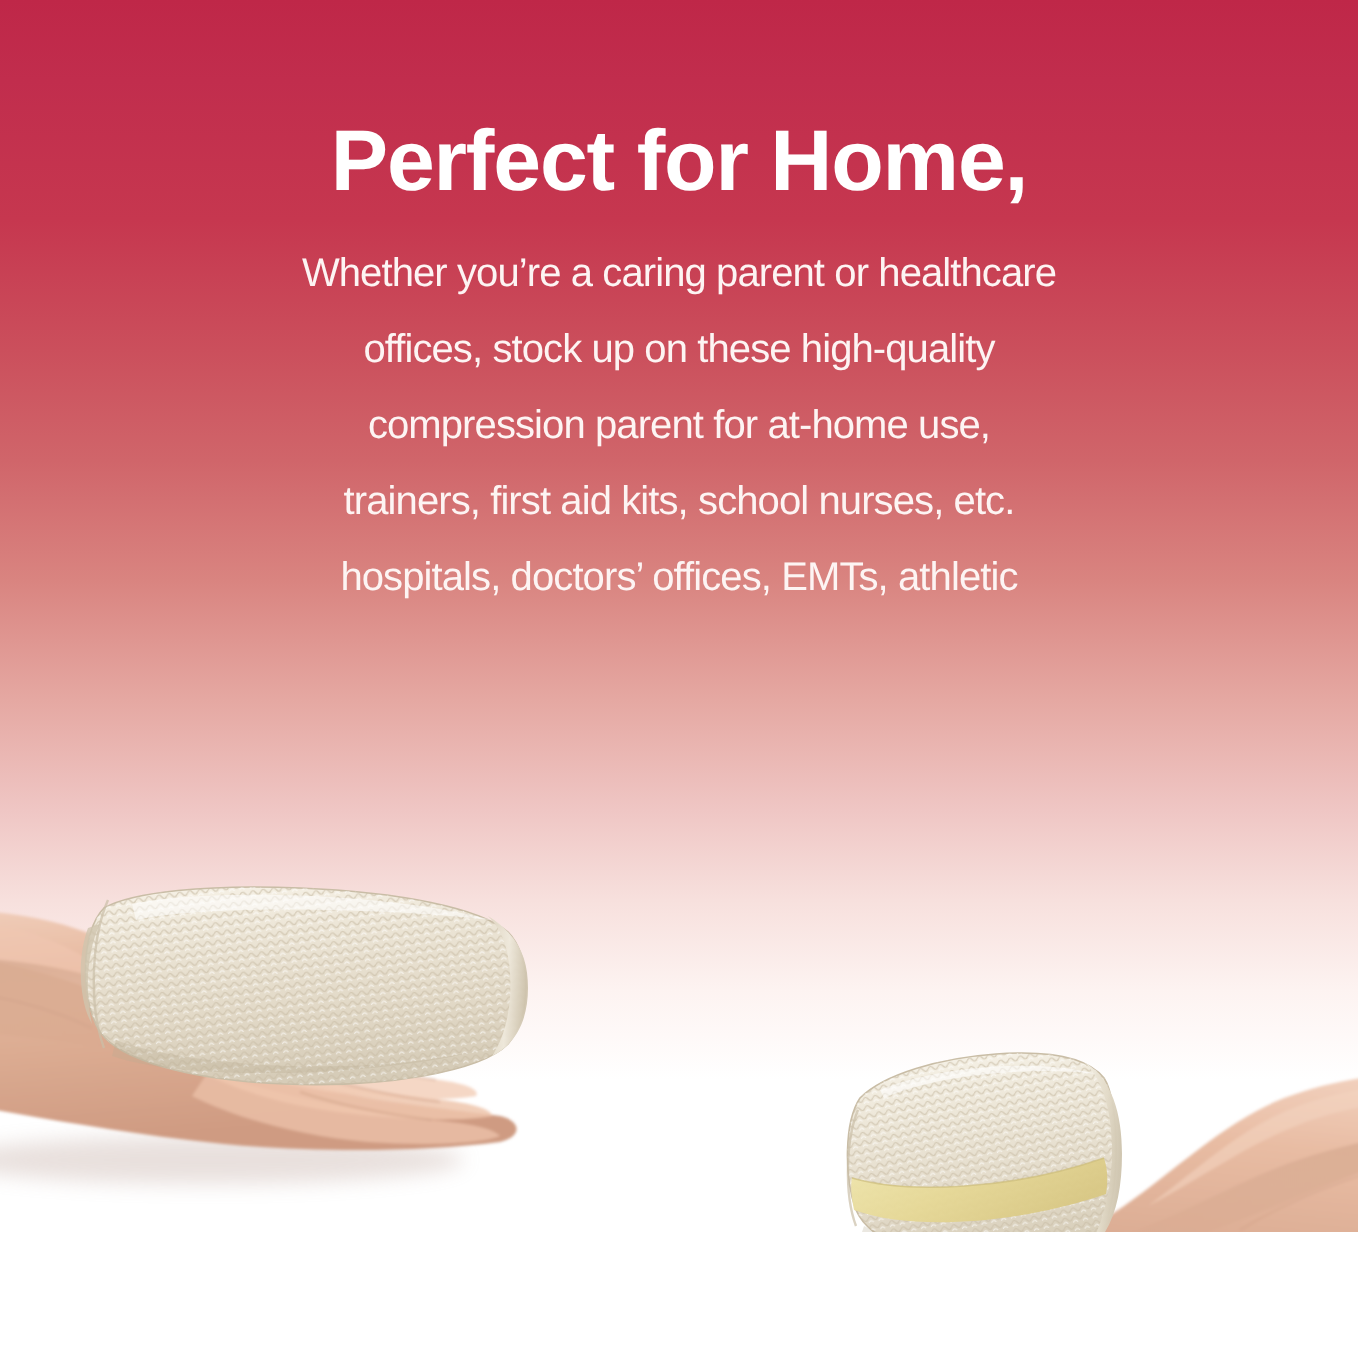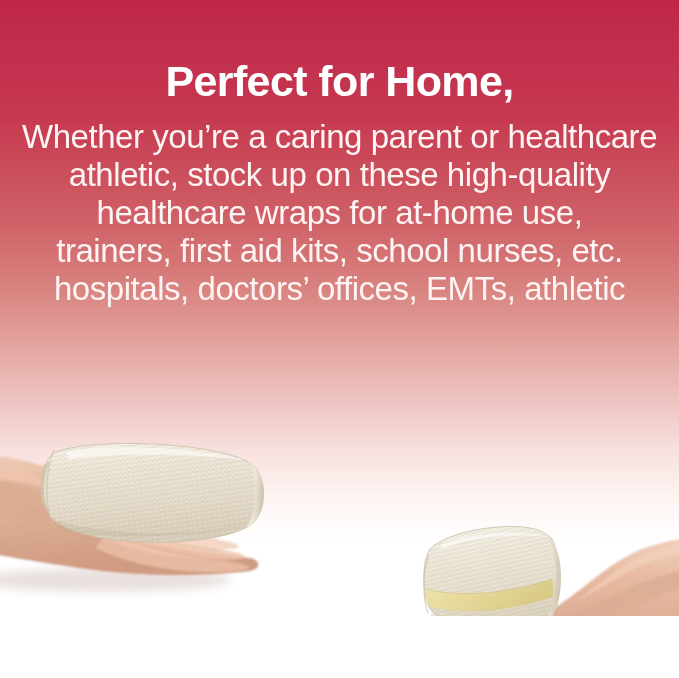--- a/index.html
+++ b/index.html
@@ -45,21 +45,21 @@
     font-weight:bold;
     line-height:50px;
     letter-spacing:-0.6px;
     text-rendering:optimizeLegibility;
   }
   .headline-line { display:block; white-space:nowrap; }
 
   #subcopy {
     margin-top:12px;
     color:#fdf4f3;
-    font-size:33px;
+    font-size:20px;
     font-weight:500;
     line-height:38px;
     letter-spacing:-0.45px;
   }
   .copy-line { display:block; white-space:nowrap; }
 
   
   #left-hand-group {
     position:absolute; left:-46px; top:424px;
     width:350px; height:170px; z-index:3;
@@ -311,20 +311,20 @@
       </g>
     </svg>
   </div>
 
   <div id="copy-block">
     <h1 id="headline">
       <span class="headline-line">Perfect for Home,</span>
     </h1>
     <p id="subcopy">
       <span class="copy-line">Whether you’re a caring parent or healthcare</span>
-      <span class="copy-line">athletic, stock up on these high-quality</span>
-      <span class="copy-line">healthcare wraps for at-home use,</span>
+      <span class="copy-line">offices, stock up on these high-quality</span>
+      <span class="copy-line">compression parent for at-home use,</span>
       <span class="copy-line">trainers, first aid kits, school nurses, etc.</span>
       <span class="copy-line">hospitals, doctors’ offices, EMTs, athletic</span>
     </p>
   </div>
 
 </div>
 
 </body></html>

